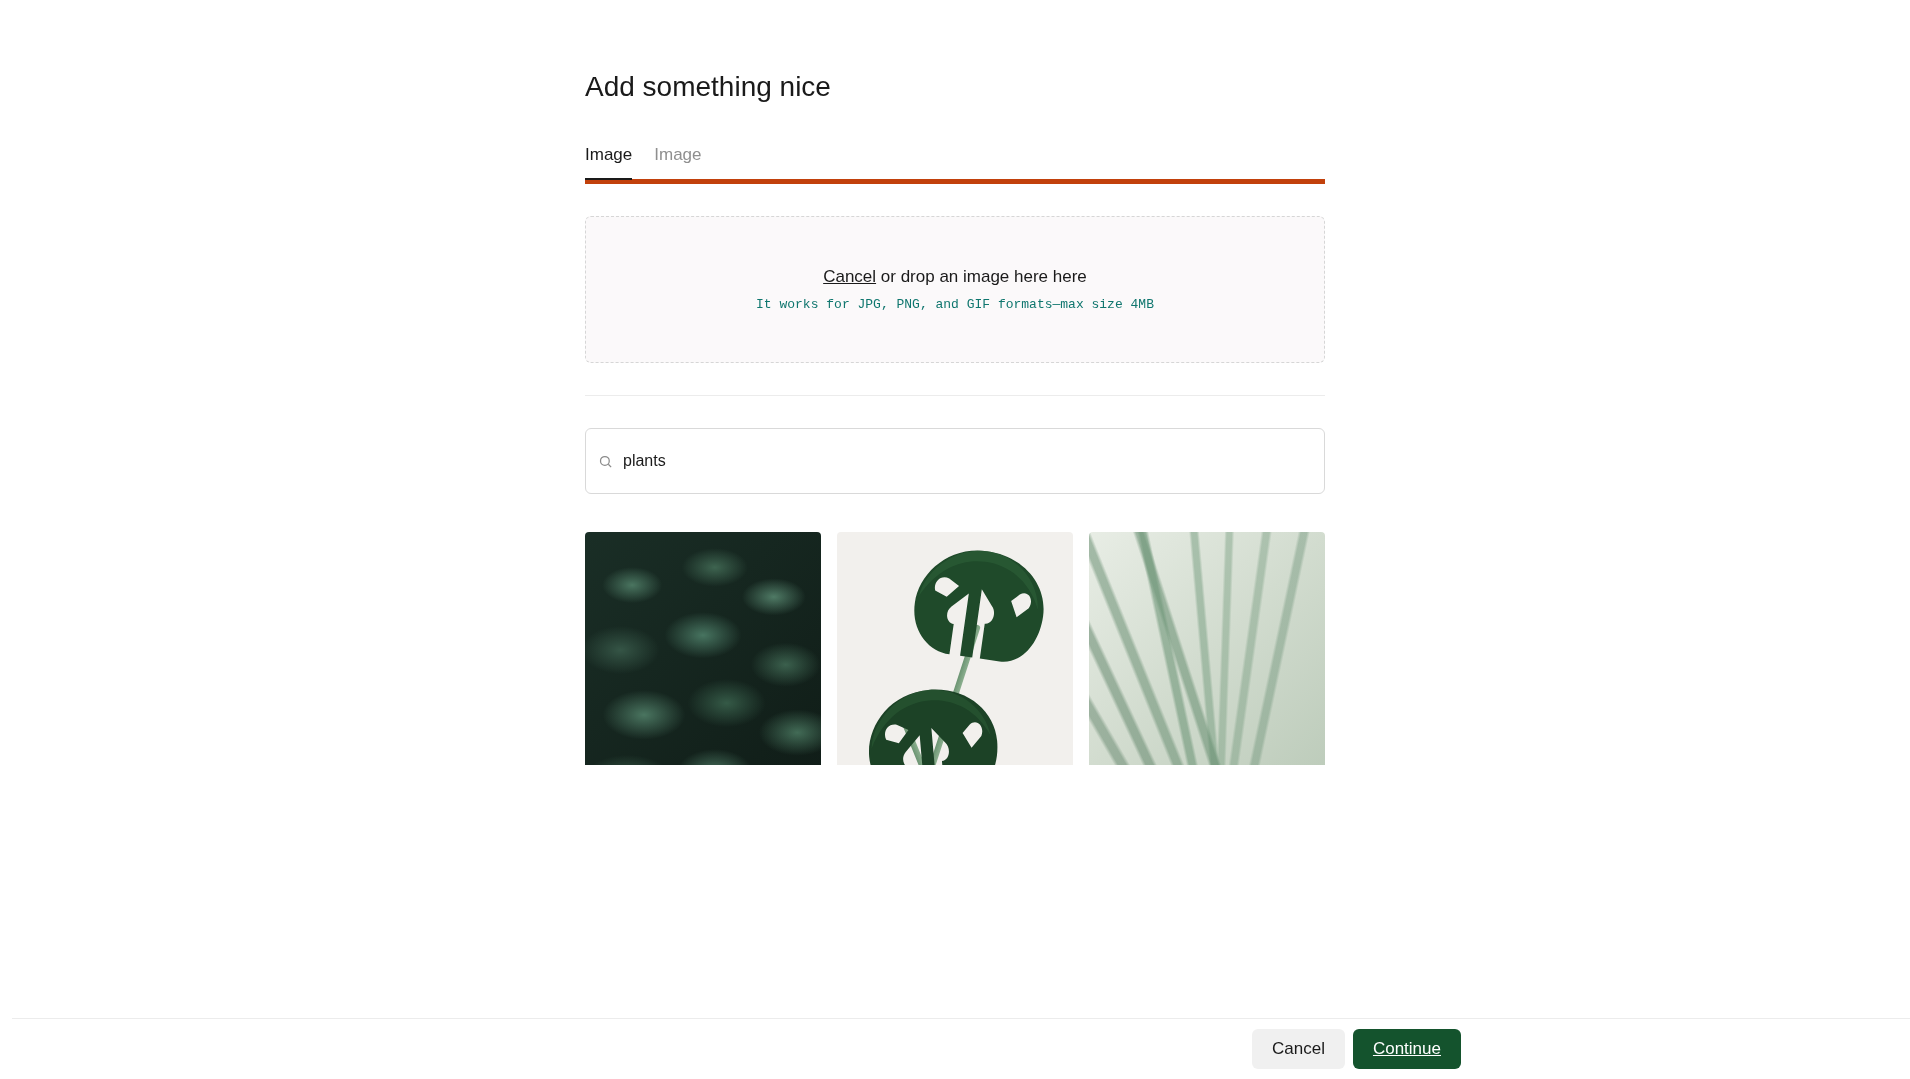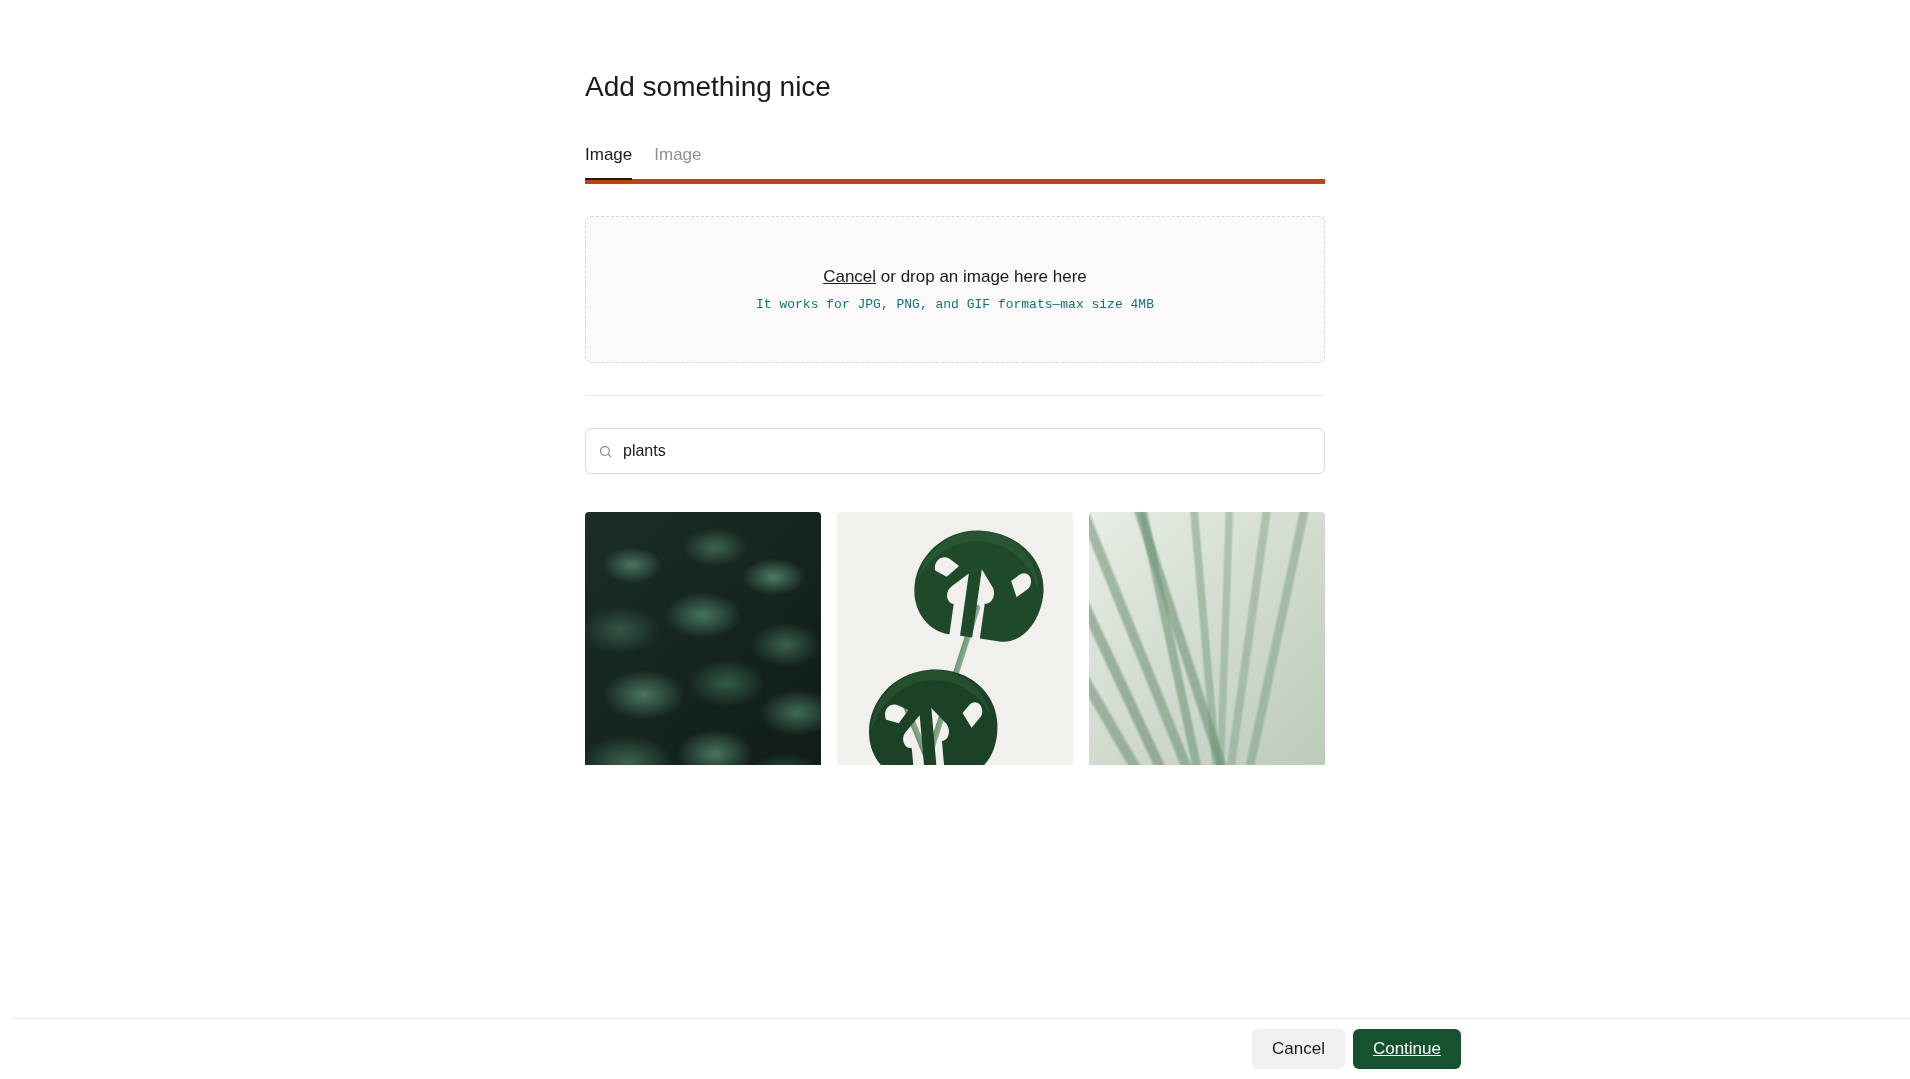--- a/index.html
+++ b/index.html
@@ -75,21 +75,21 @@
     .divider {
       border-top: 1px solid #ececec;
       margin-top: 32px;
       margin-bottom: 32px;
     }
     .search-wrap {
       display: flex;
       align-items: center;
       border: 1px solid #d9d9d9;
       border-radius: 6px;
-      padding: 13px 12px;
+      padding: 23px 12px;
       gap: 10px;
     }
     .search-icon {
       width: 15px;
       height: 15px;
       color: #8a8a8a;
       flex-shrink: 0;
     }
     .search-input {
       flex: 1;

